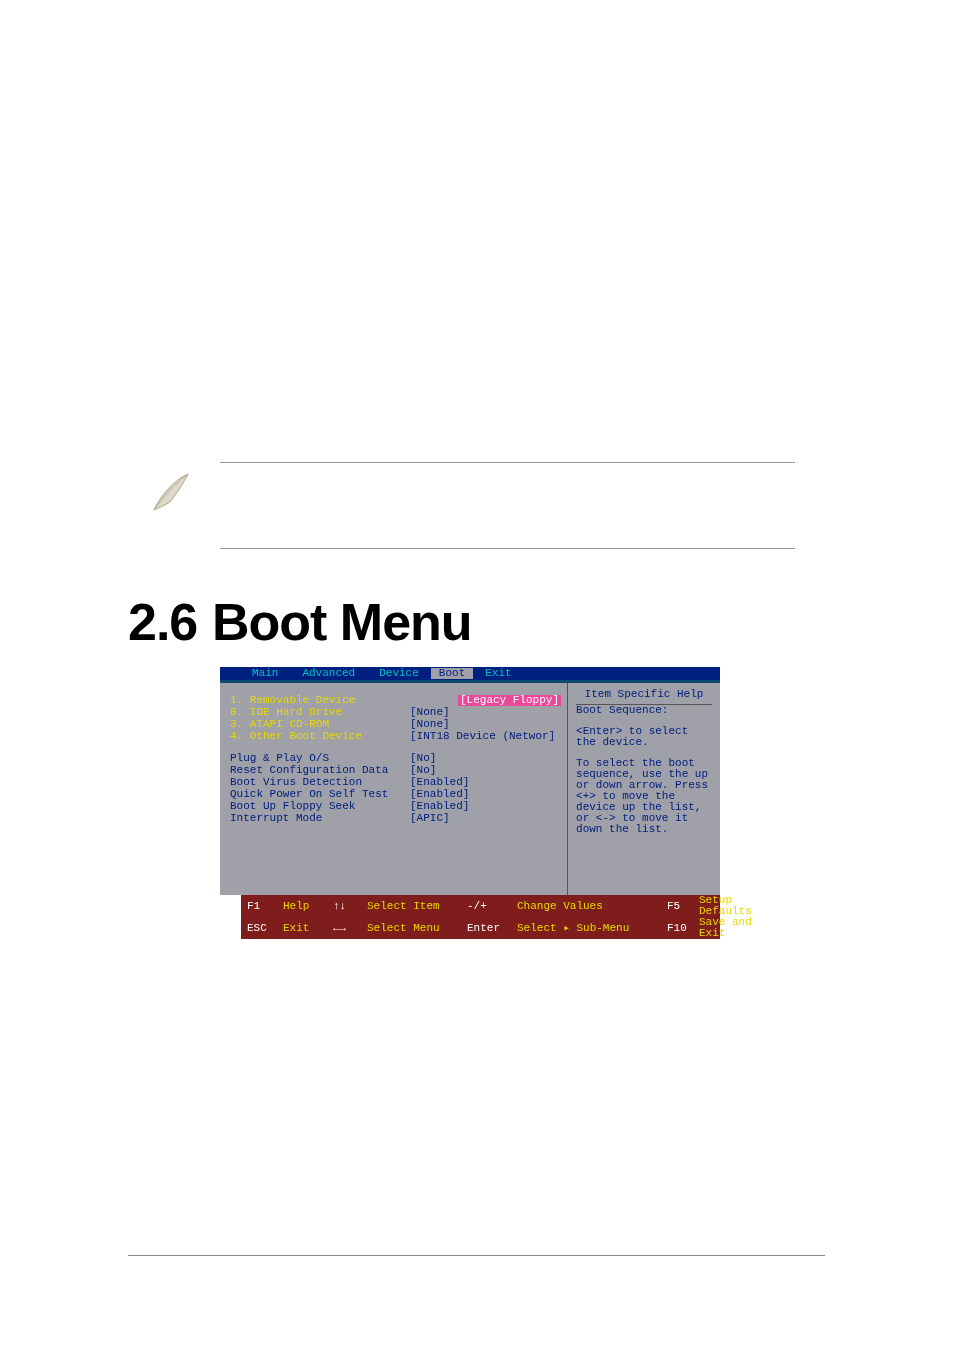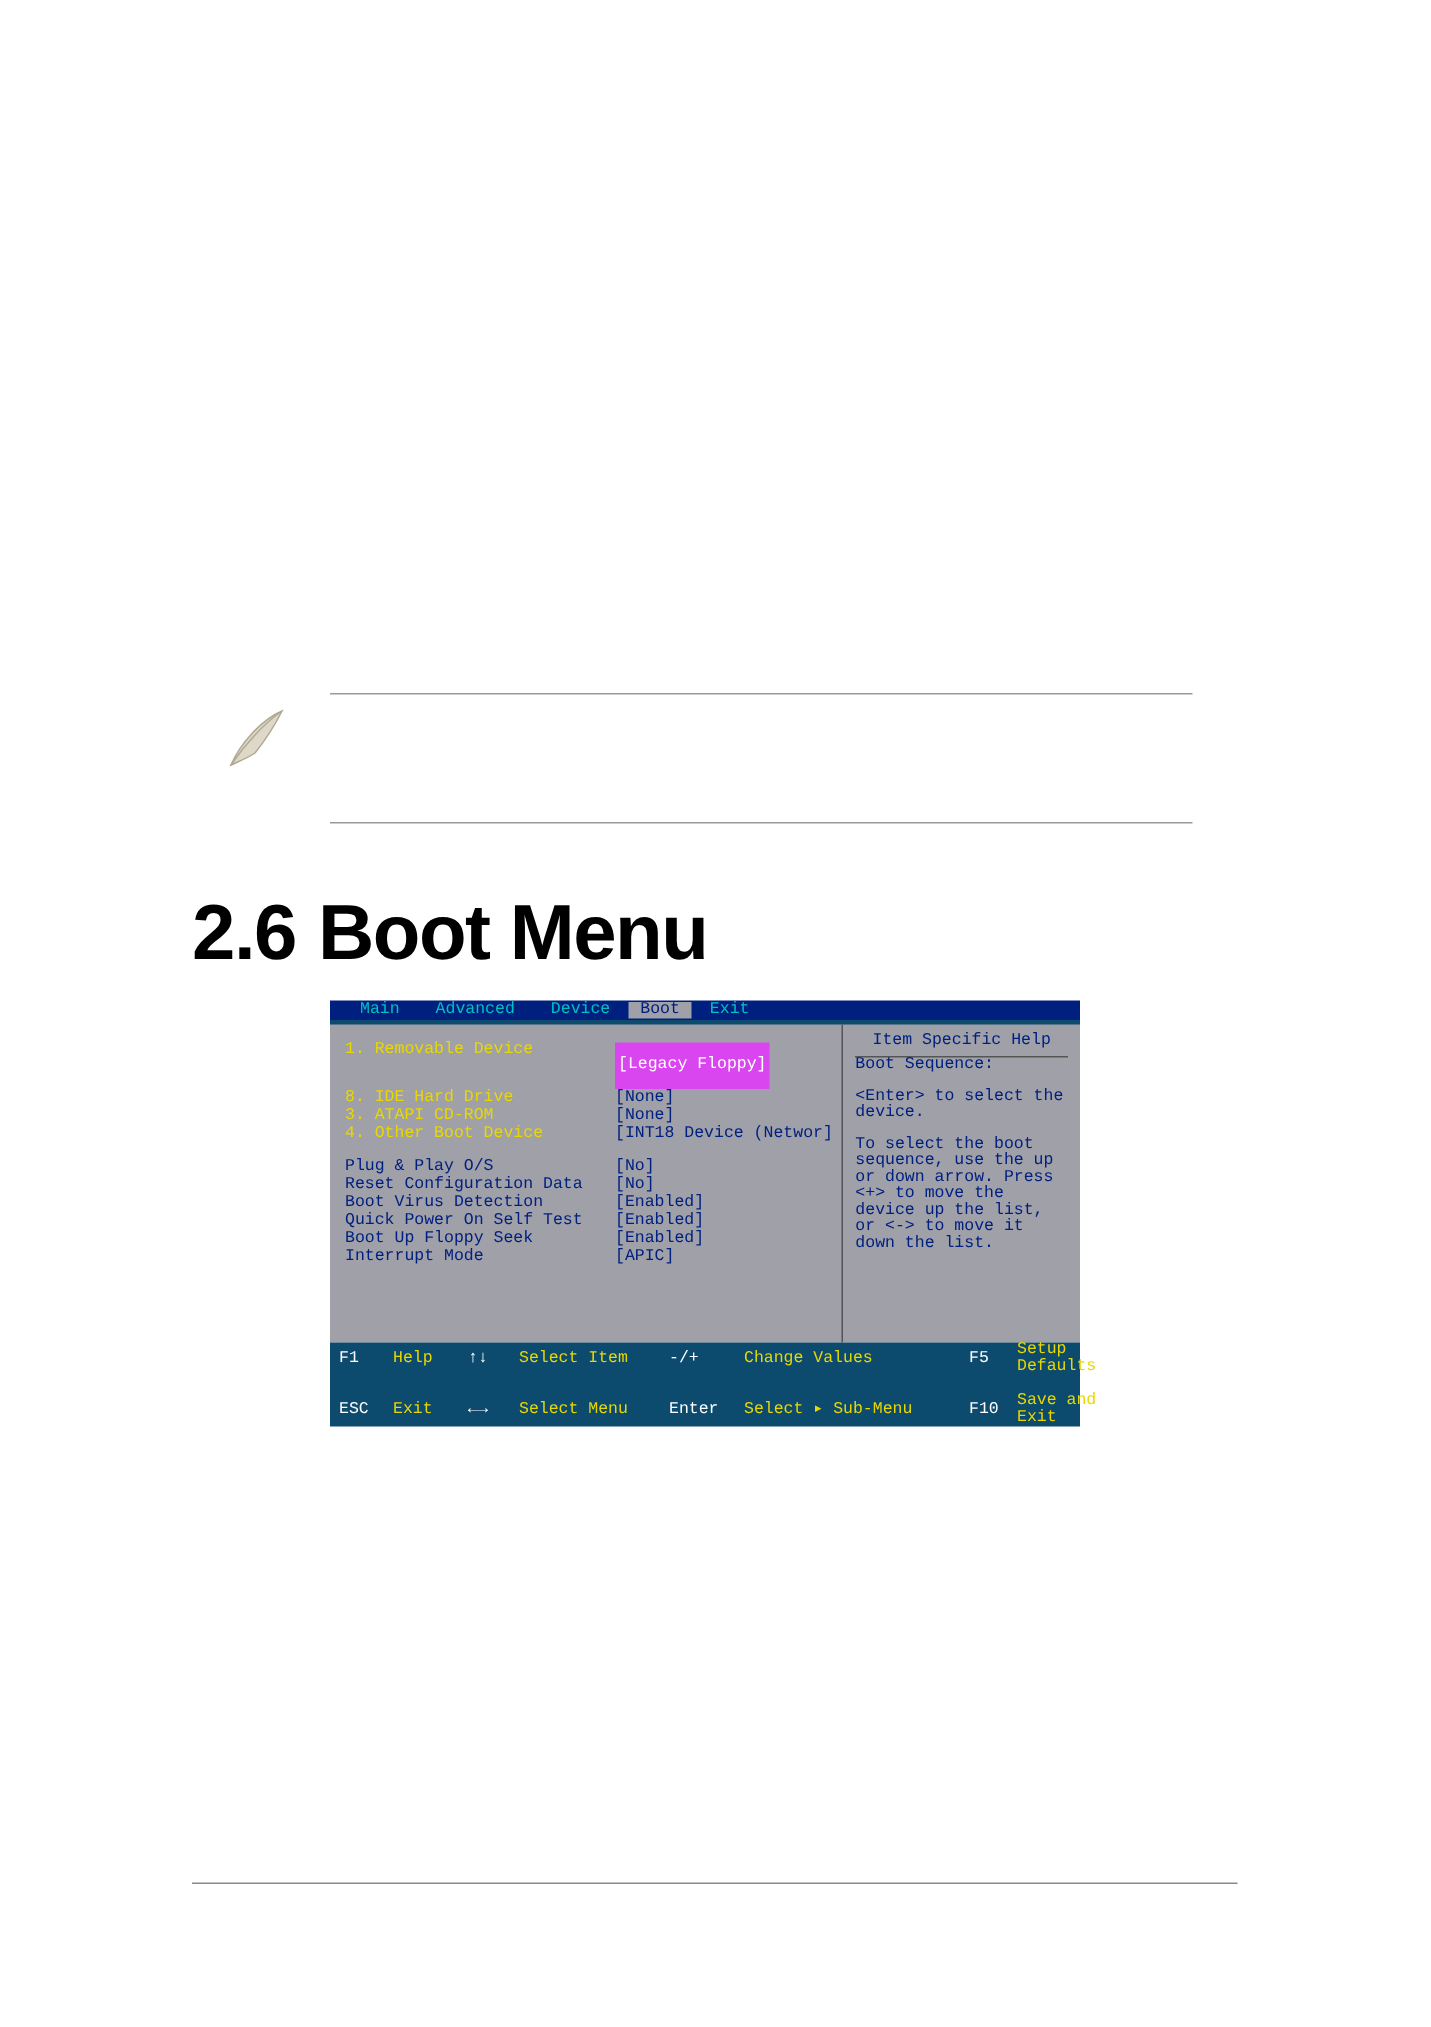--- a/index.html
+++ b/index.html
@@ -62,21 +62,21 @@
     height: 13px;
     padding: 0;
     text-align: center;
     font-weight: normal;
   }
   .bios-menubar {
     background: #002080;
     display: flex;
     align-items: center;
     height: 13px;
-    padding: 0 8px;
+    padding: 0 20px;
   }
   .bios-tab {
     color: #00c0c0;
     padding: 0 12px 0 12px;
   }
   .bios-tab.active {
     background: #a0a0a8;
     color: #002080;
     padding: 0 8px;
   }
@@ -100,43 +100,45 @@
     width: 180px;
     white-space: nowrap;
   }
   .bios-main .label.yellow {
     color: #e8d800;
   }
   .bios-main .value {
     white-space: nowrap;
   }
   .bios-main .value.highlight {
-    background: #d946ef;
+    background: #ec4899;
     color: #fff;
-    padding: 10px 2px;
+    padding: 0 2px;
+    margin-left: 48px;
   }
   .bios-help {
     width: 175px;
     padding: 6px 8px;
     color: #002080;
   }
   .bios-help-title {
     text-align: center;
     margin-bottom: 0;
     padding-bottom: 4px;
     border-bottom: 1px solid #555;
   }
   .bios-footer {
-    background: #0c4a6e;
+    background: #7f1d1d;
     color: #e8d800;
     padding: 0 6px;
     display: grid;
     grid-template-columns: 36px 50px 34px 100px 50px 150px 32px auto;
-    row-gap: 12px;
+    row-gap: 0;
     align-items: center;
+    margin-left: 21px;
   }
   .bios-footer .key { color: #fff; }
   .footer-line {
     position: absolute;
     left: 128px;
     bottom: 95px;
     width: 697px;
     border-top: 1px solid #888;
   }
 </style>

